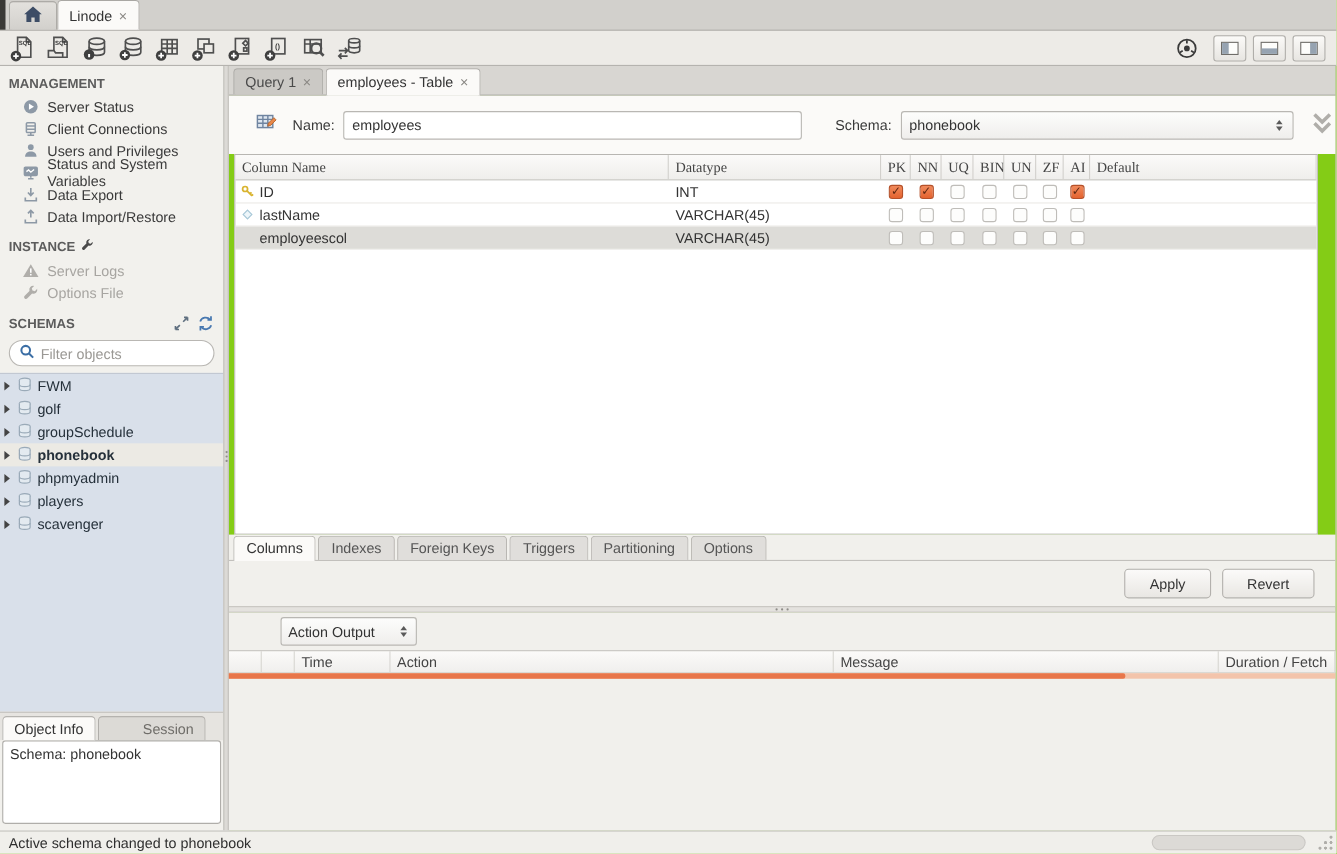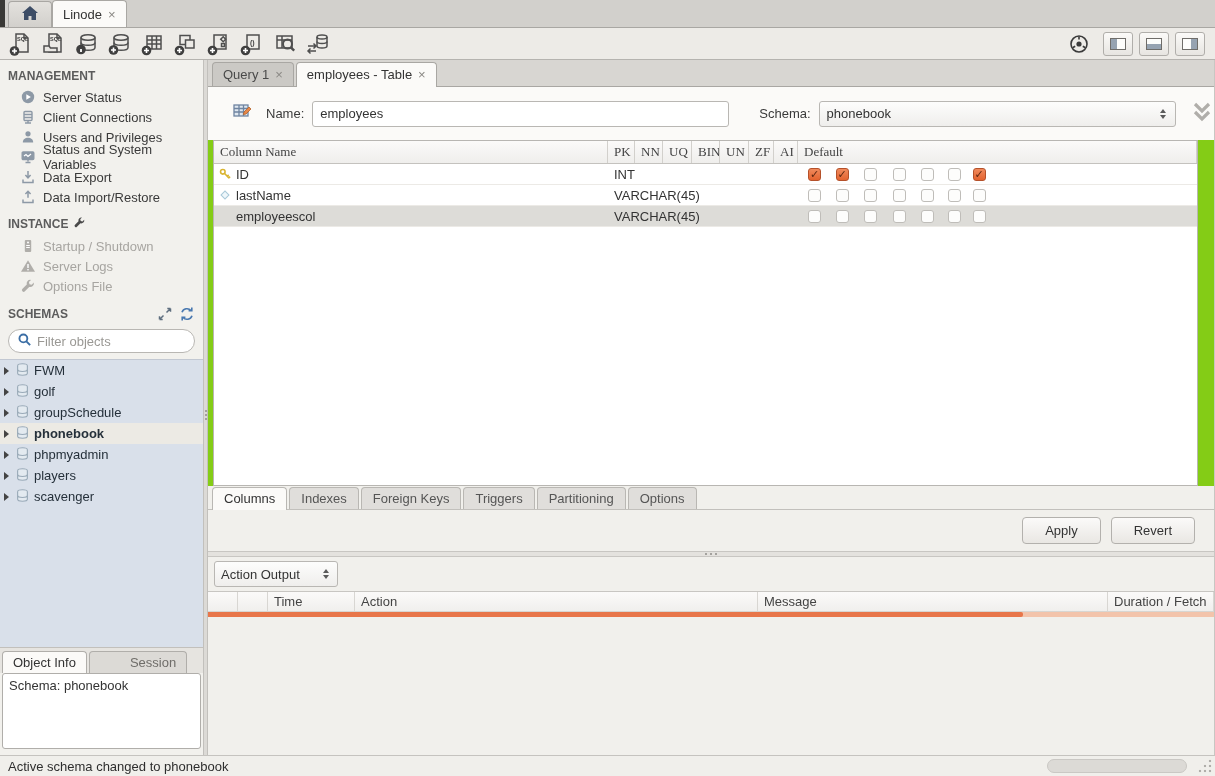--- a/index.html
+++ b/index.html
@@ -109,21 +109,21 @@
 
   .applyBar { height:41px; background:#f1f0ec; display:flex; align-items:center; justify-content:flex-end; padding-right:19px; gap:10px; }
   .btn { height:27px; padding:0 22px; border:1px solid #b3b1ad; border-radius:4px; background:linear-gradient(#fbfaf9,#e9e7e3); font-size:13px; color:#333; font-family:inherit; }
 
   .hsplit { height:6px; background:#e4e2de; border-top:1px solid #c8c6c2; border-bottom:1px solid #c8c6c2; display:flex; align-items:center; justify-content:center; }
   .hsplit .dots { display:flex; gap:3px; }
   .hsplit .dots div { width:2px; height:2px; border-radius:50%; background:#8f8d89; }
 
   
   .actionOut { flex:1; background:#f1f0ec; display:flex; flex-direction:column; min-height:0; }
-  .aoTop { padding:4px 0 4px 6px; }
+  .aoTop { padding:4px 0 4px 19px;margin-left:28px; }
   .aoCombo { width:124px; height:26px; background:linear-gradient(#fdfdfc,#efeeec); border:1px solid #b9b7b3; border-radius:3px; display:flex; align-items:center; padding:0 6px; color:#333; }
   .aoCombo .cv { flex:1; font-size:13px; }
   .aoHead { display:flex; height:21px; background:linear-gradient(#fbfaf9,#f0efed); border-top:1px solid #c8c6c2; border-bottom:1px solid #d8d6d2; color:#444; }
   .aoHead .hc { border-right:1px solid #d8d6d2; display:flex; align-items:center; padding-left:6px; overflow:hidden; white-space:nowrap; }
   .a-b1{width:30px;} .a-b2{width:30px;} .a-time{width:87px;} .a-action{width:403px;} .a-msg{width:350px;} .a-dur{flex:1;}
   .orangeBar { height:5px; background:#f3c4ab; position:relative; }
   .orangeBar .thumb { position:absolute; left:0; top:0; bottom:0; width:81%; background:#e8764a; border-radius:0 2px 2px 0; }
 
   
   .statusBar { height:21px; background:#f0efeb; border-top:1px solid #c5c3bf; display:flex; align-items:center; padding-left:8px; color:#2e2e2e; position:relative; }
@@ -328,31 +328,20 @@
             </svg>
           </span>
         <span>Data Import/Restore</span>
       </div>
 
       <div class="secTitle">
         <span>INSTANCE</span>
         <span><svg width="13" height="13" viewBox="0 0 16 16">
               <path d="M13.8 4.6a3.6 3.6 0 0 1-4.6 4.3L4.9 13.2a1.7 1.7 0 1 1-2.4-2.4L6.8 6.5A3.6 3.6 0 0 1 11 1.9L8.9 4l.6 2.2 2.2.6z" fill="#4a4a4a"></path>
             </svg></span>
-      </div>
-      <div class="sideItem disabled">
-        <span class="ic">
-            <svg width="16" height="16" viewBox="0 0 16 16">
-              <rect x="4.8" y="2" width="6.4" height="12" rx="1" fill="#b0aeaa"></rect>
-              <circle cx="8" cy="4.5" r="1" fill="#fff"></circle>
-              <rect x="6.2" y="7" width="3.6" height="1" fill="#fff"></rect>
-              <rect x="6.2" y="9" width="3.6" height="1" fill="#fff"></rect>
-            </svg>
-          </span>
-        <span>Startup / Shutdown</span>
       </div>
       <div class="sideItem disabled">
         <span class="ic">
             <svg width="16" height="16" viewBox="0 0 16 16">
               <path d="M8 2.2L15 13.8H1z" fill="#b0aeaa"></path>
               <rect x="7.3" y="6" width="1.4" height="4" fill="#fff"></rect>
               <rect x="7.3" y="11" width="1.4" height="1.4" fill="#fff"></rect>
             </svg>
           </span>
         <span>Server Logs</span>
@@ -503,20 +492,21 @@
           <svg width="24" height="22" viewBox="0 0 24 22" fill="none" stroke="#b0aeaa" stroke-width="3.2">
             <path d="M5 3l7 7 7-7"></path>
               <path d="M5 11l7 7 7-7"></path>
           </svg>
         </span>
       </div>
 
       <div class="grid">
         <div class="gHead">
           <div class="hc c-name">Column Name</div>
+          <div class="hc c-type">Datatype</div>
           <div class="hc c-pk">PK</div>
           <div class="hc c-nn">NN</div>
           <div class="hc c-uq">UQ</div>
           <div class="hc c-bin">BIN</div>
           <div class="hc c-un">UN</div>
           <div class="hc c-zf">ZF</div>
           <div class="hc c-ai">AI</div>
           <div class="hc c-def">Default</div>
         </div>
 

